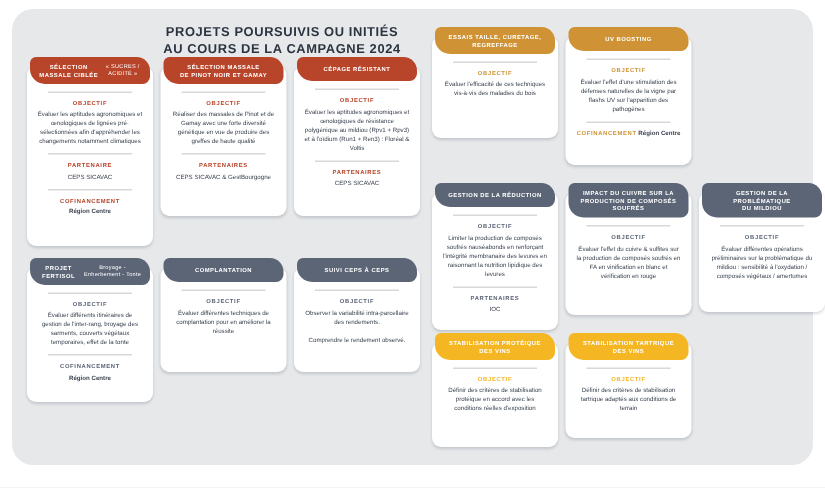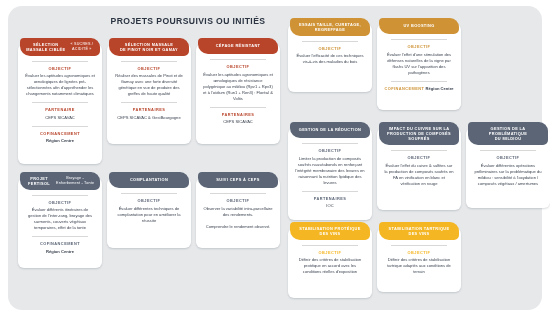--- a/index.html
+++ b/index.html
@@ -53,20 +53,21 @@
   .inline{font-size:4.1px;line-height:6px;color:#3b4350;text-align:center;}
   .inline b{font-weight:bold;}
 </style>
 </head>
 <body>
 
 <div class="poster">
 
   <div class="title">
     <div>PROJETS POURSUIVIS OU INITIÉS</div>
+    <div>AU COURS DE LA CAMPAGNE 2024</div>
   </div>
 
   <div id="card-layer">
       <div class="card" style="left: 10px; top: 38px; width: 84px; min-height: 120px;">
         <div class="banner red">
           <span>SÉLECTION MASSALE CIBLÉE</span>
           <span class="sub">« SUCRES / ACIDITÉ »</span>
         </div>
         <div class="rule"></div>
         <div class="lbl red">OBJECTIF</div>

